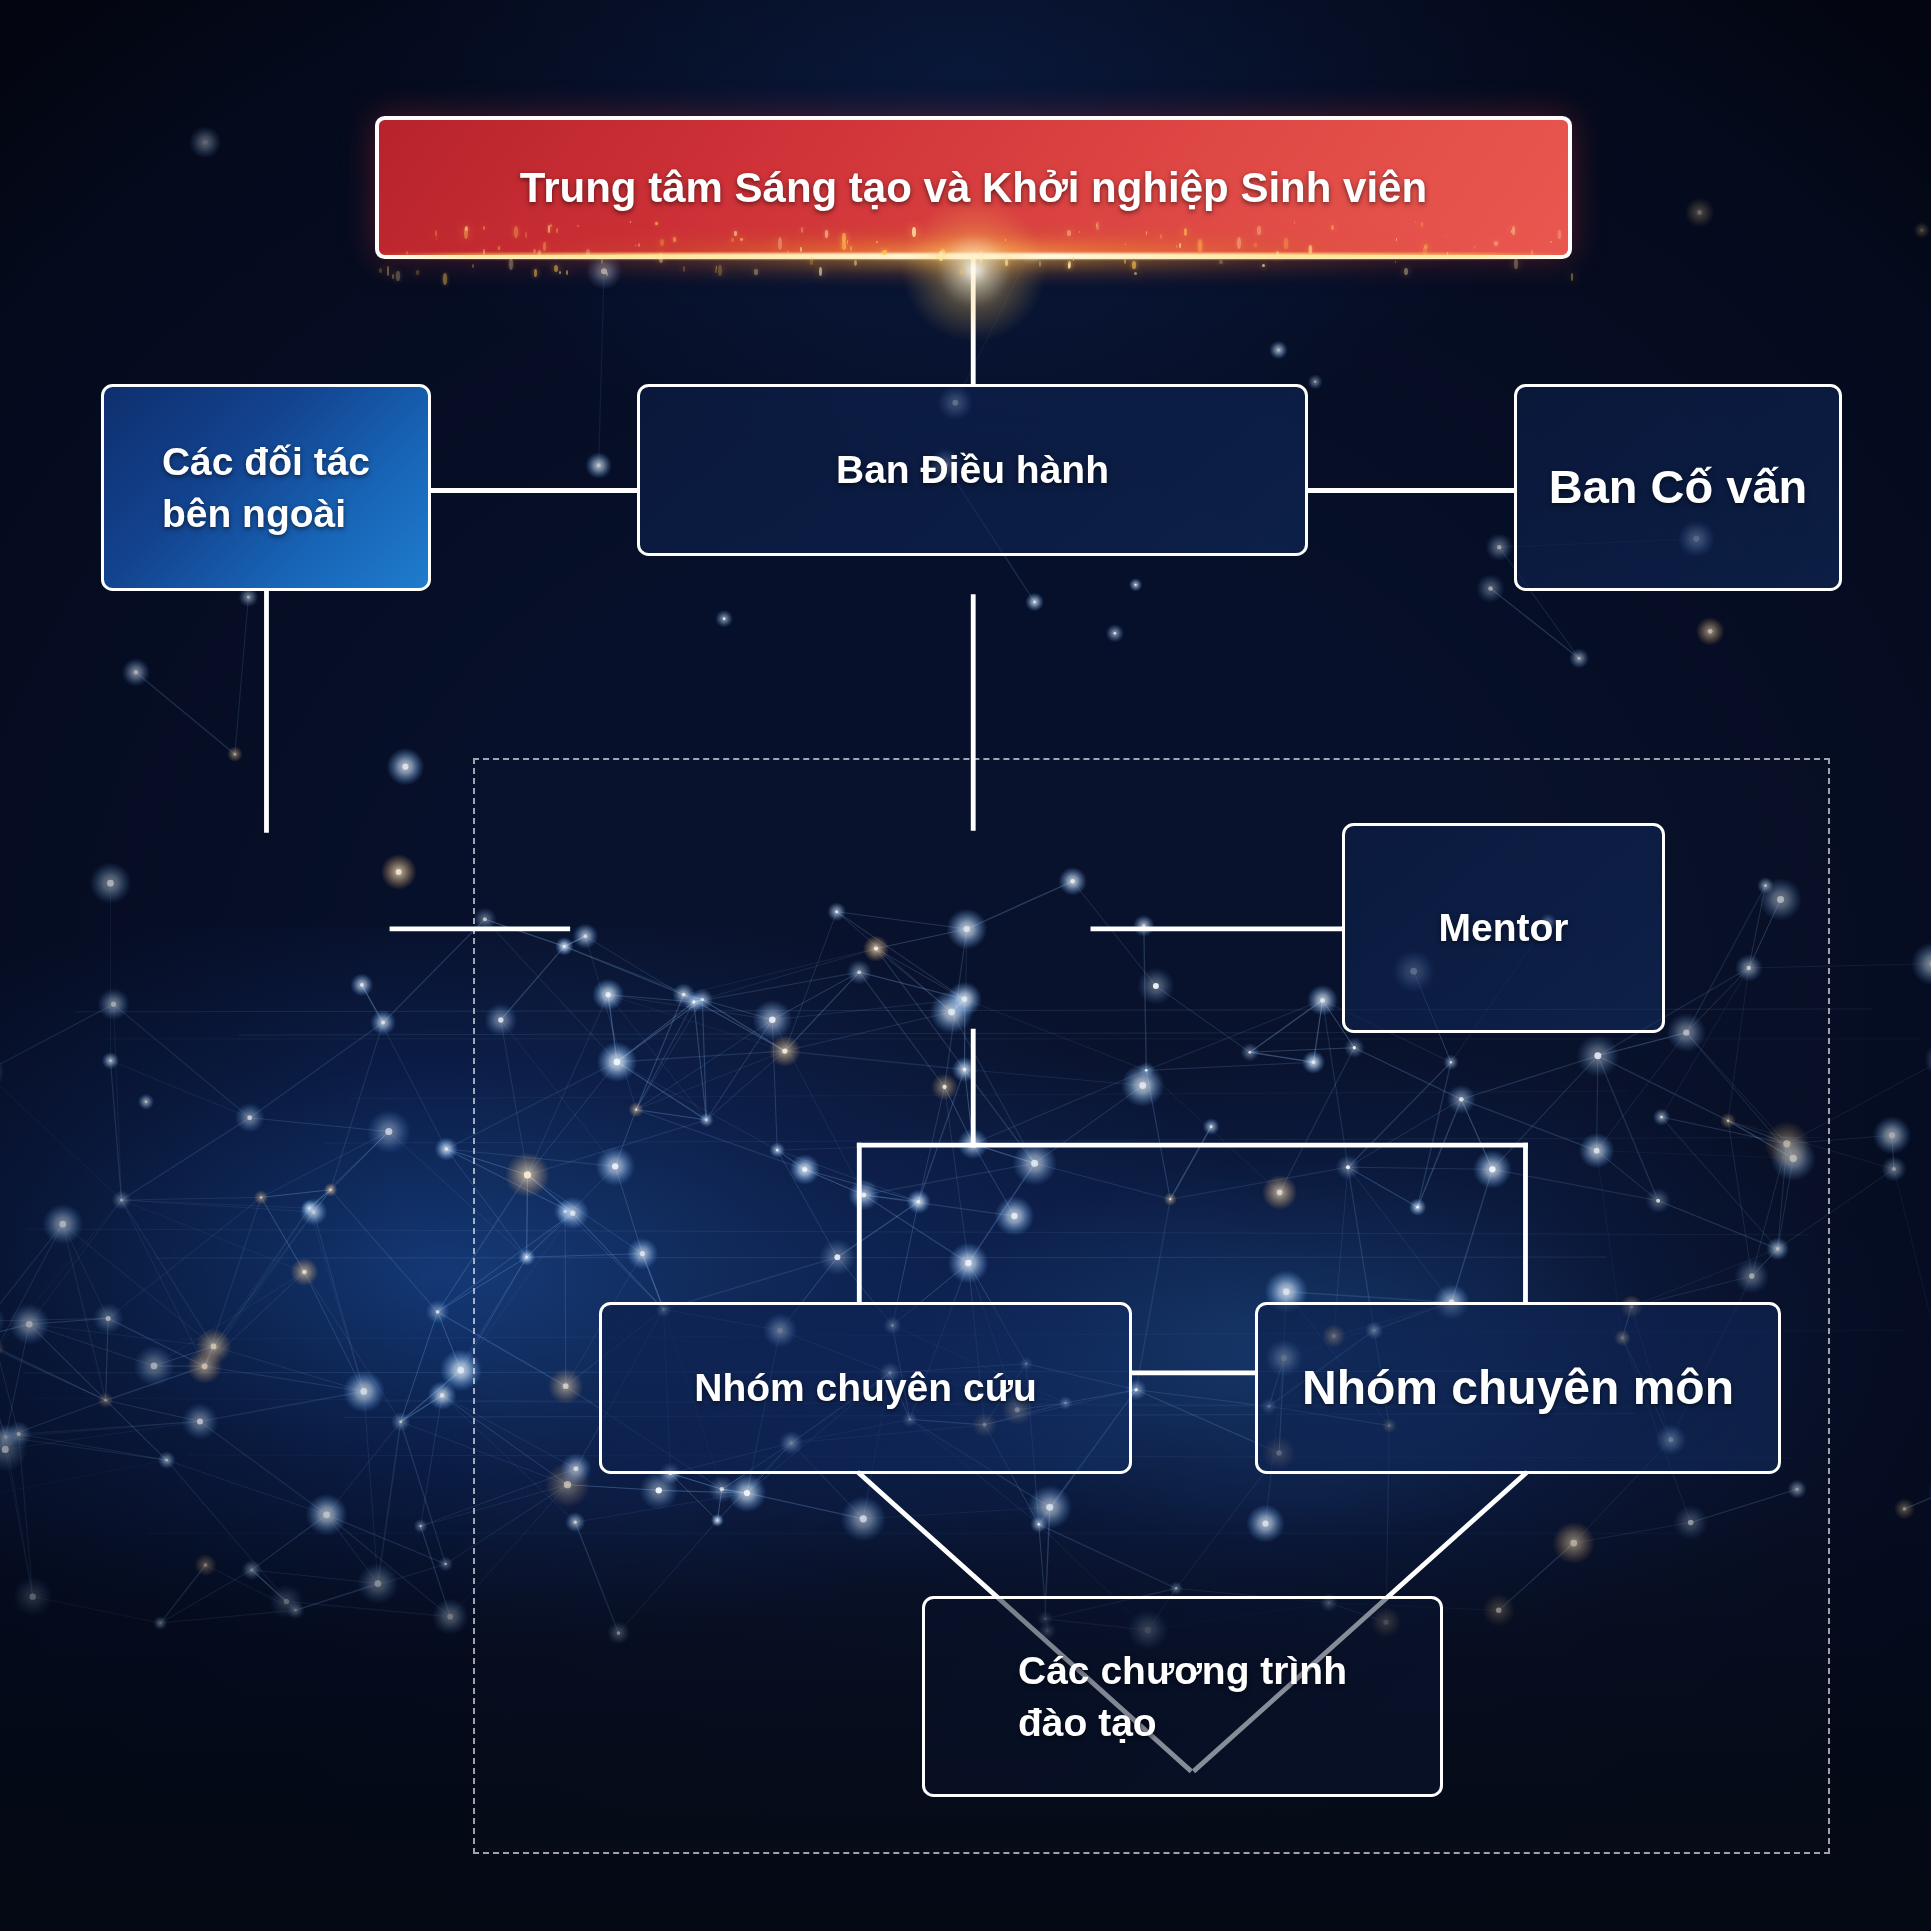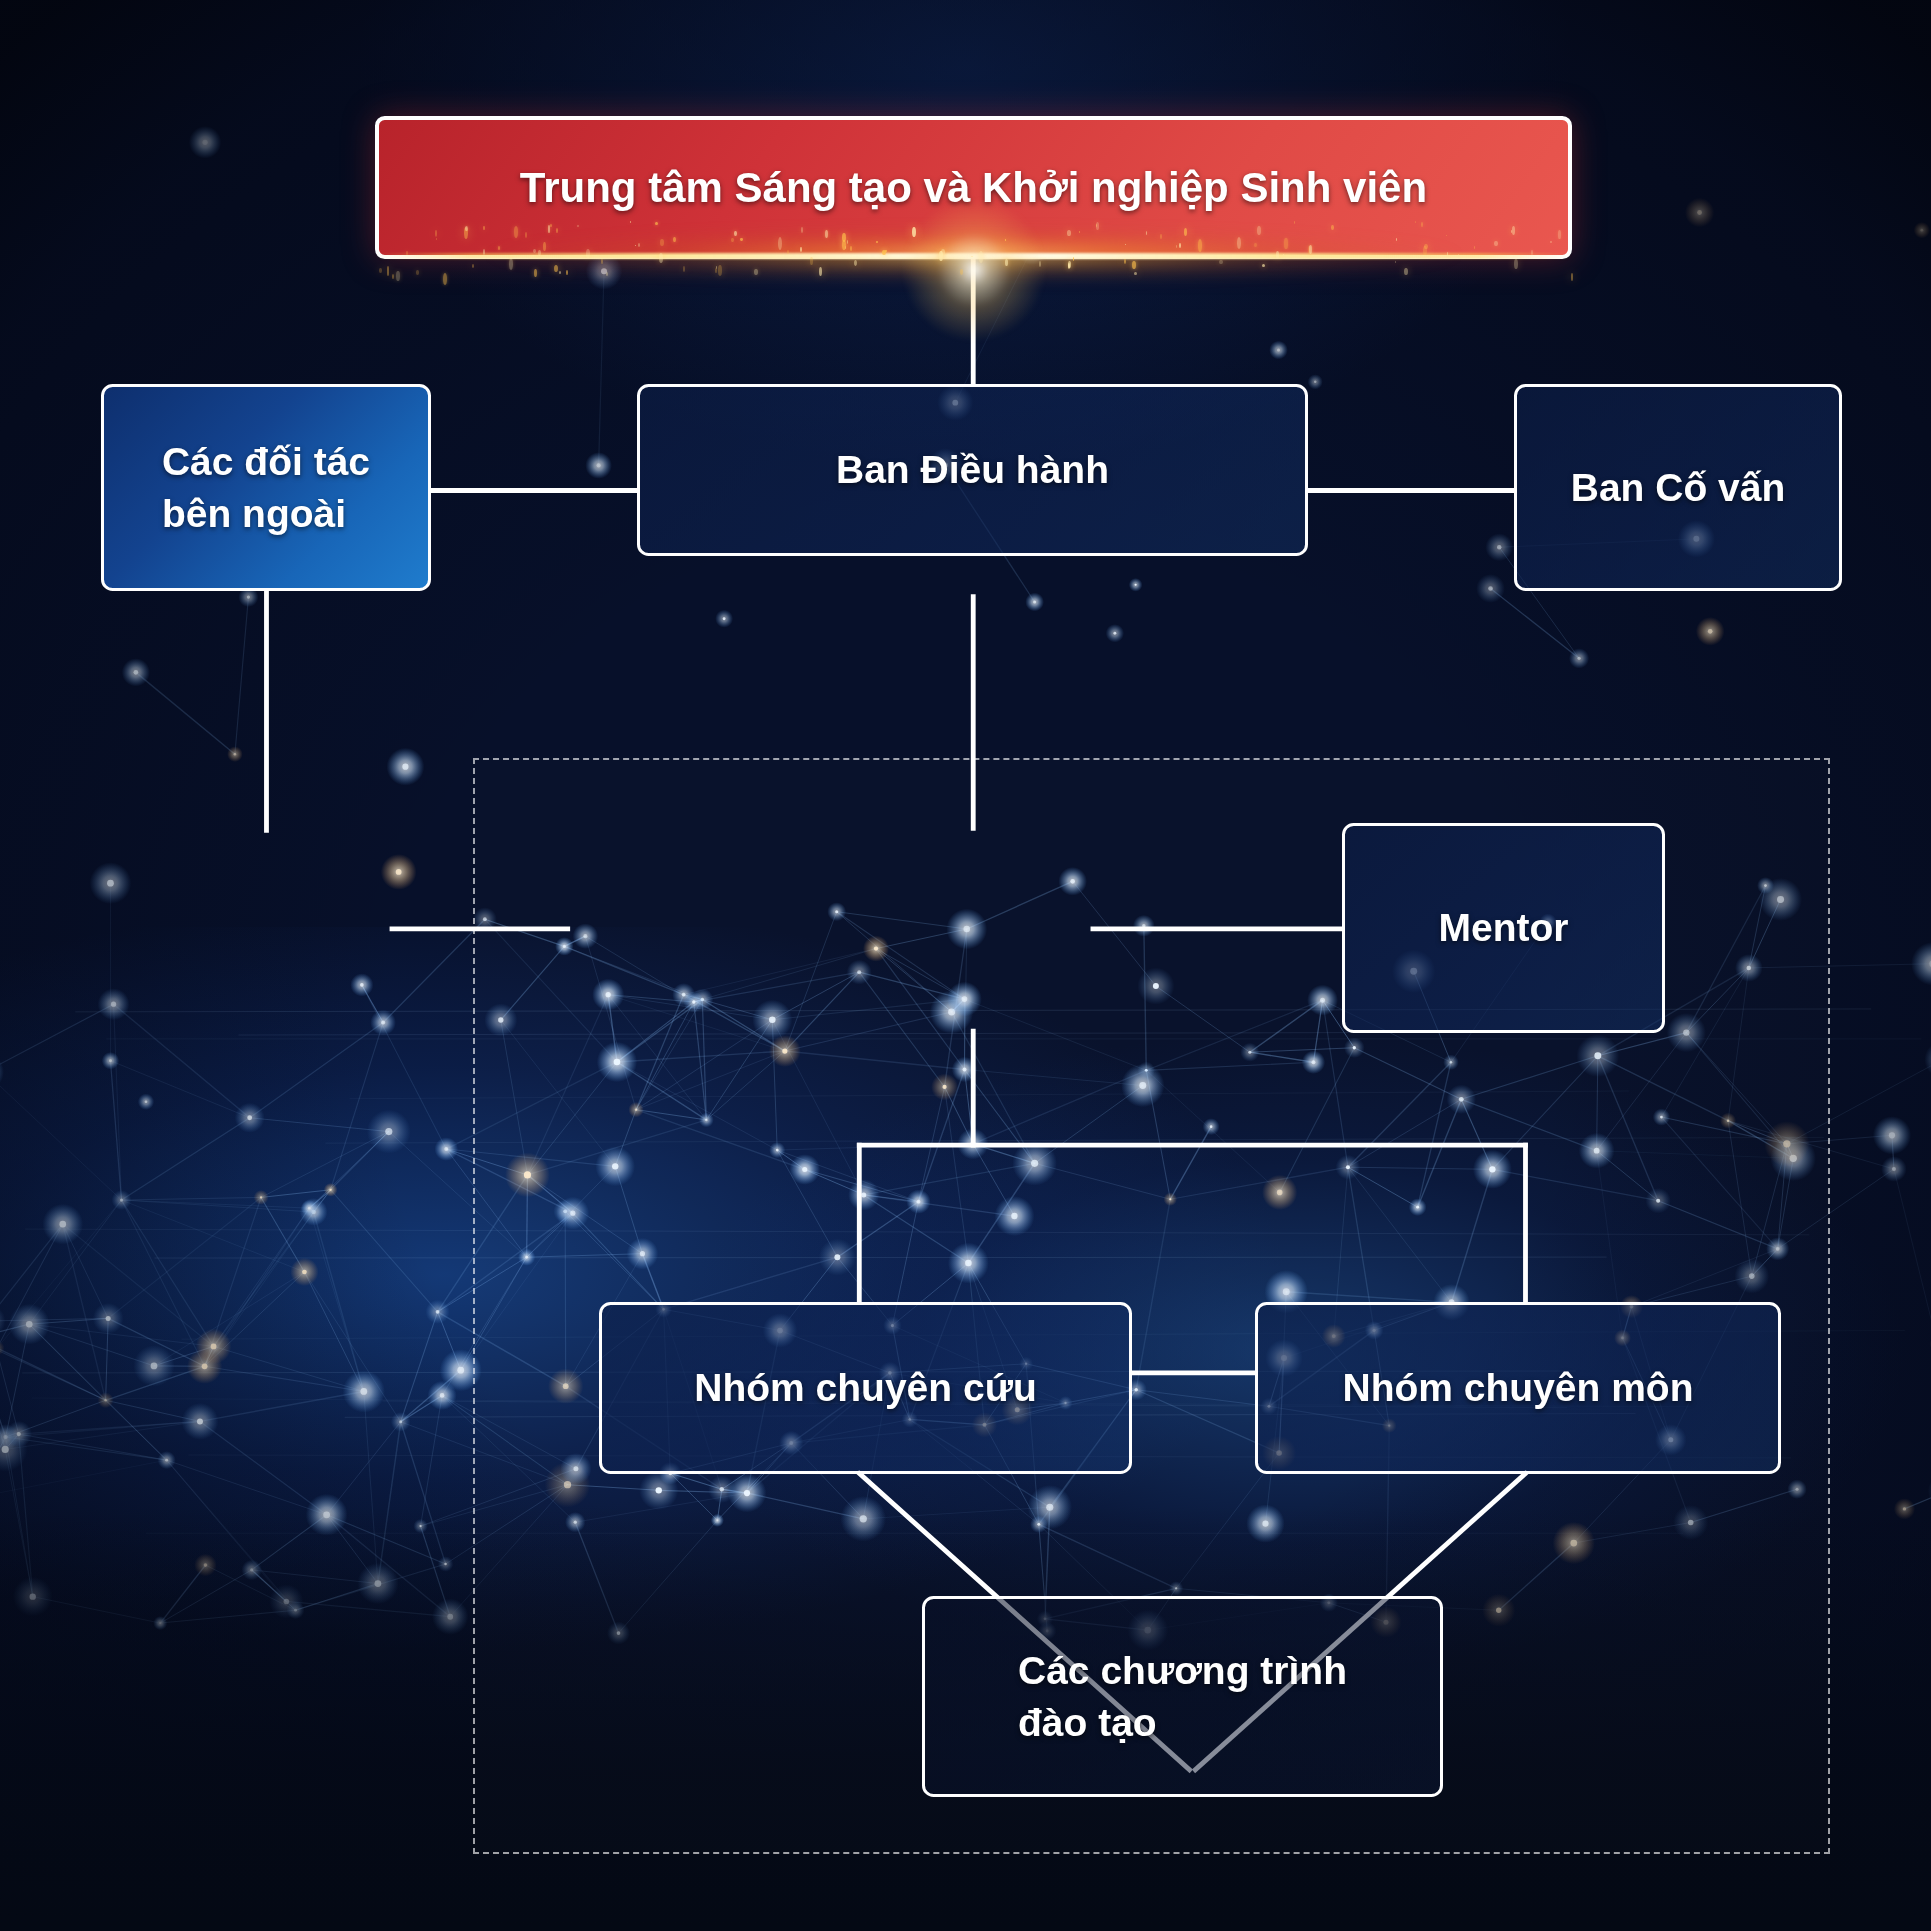--- a/index.html
+++ b/index.html
@@ -1136,35 +1136,35 @@
       <span>bên ngoài</span>
     </span>
   </div>
 
   <div class="node node-navy" style="left:637px; top:384px; width:671px; height:172px; font-size:39px;">
     <span>
       <span>Ban Điều hành</span><br>
     </span>
   </div>
 
-  <div class="node node-navy" style="left:1514px; top:384px; width:328px; height:207px; font-size:39px;">
+  <div class="node node-navy" style="left:1514px; top:384px; width:328px; height:207px; font-size:47px;">
     <span>Ban Cố vấn</span>
   </div>
 
 
 
   <div class="node node-navy" style="left:1342px; top:823px; width:323px; height:210px; font-size:39px;">
     <span>Mentor</span>
   </div>
 
   <div class="node node-navy" style="left:599px; top:1302px; width:533px; height:172px; font-size:39px;">
     <span>Nhóm chuyên cứu</span>
   </div>
 
-  <div class="node node-navy" style="left:1255px; top:1302px; width:526px; height:172px; font-size:39px;">
+  <div class="node node-navy" style="left:1255px; top:1302px; width:526px; height:172px; font-size:48px;">
     <span>Nhóm chuyên môn</span>
   </div>
 
   <div class="node node-dark" style="left:922px; top:1596px; width:521px; height:201px; font-size:39px;">
     <span>
       <span>Các chương trình</span><br>
       <span>đào tạo</span>
     </span>
   </div>
 

